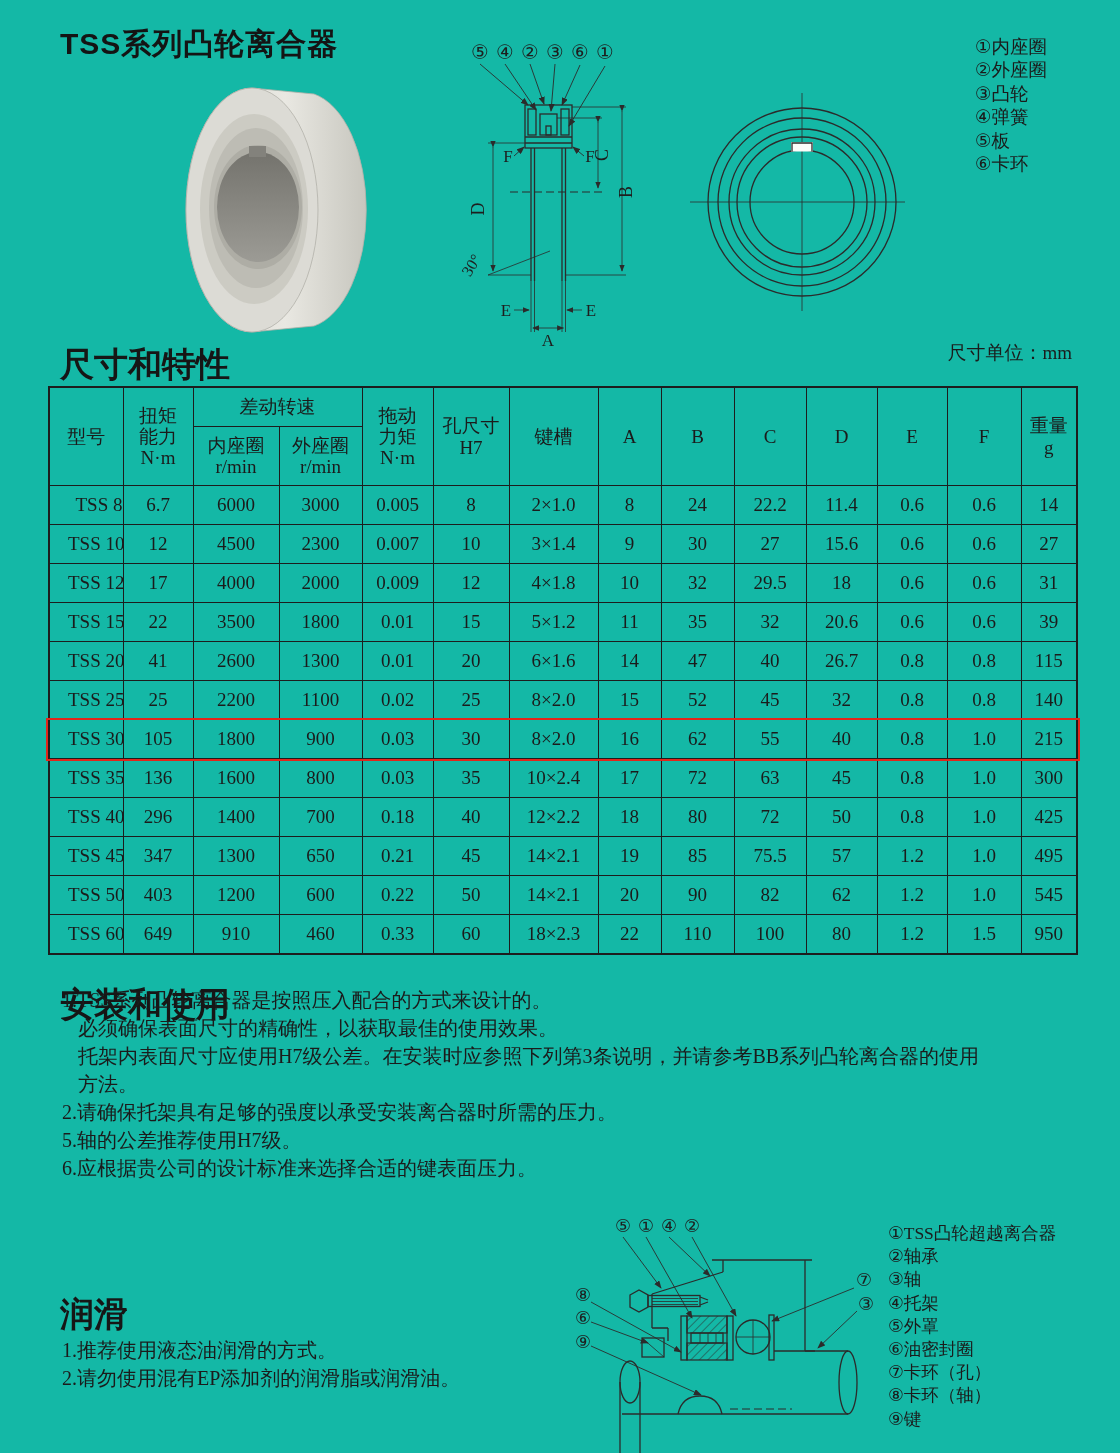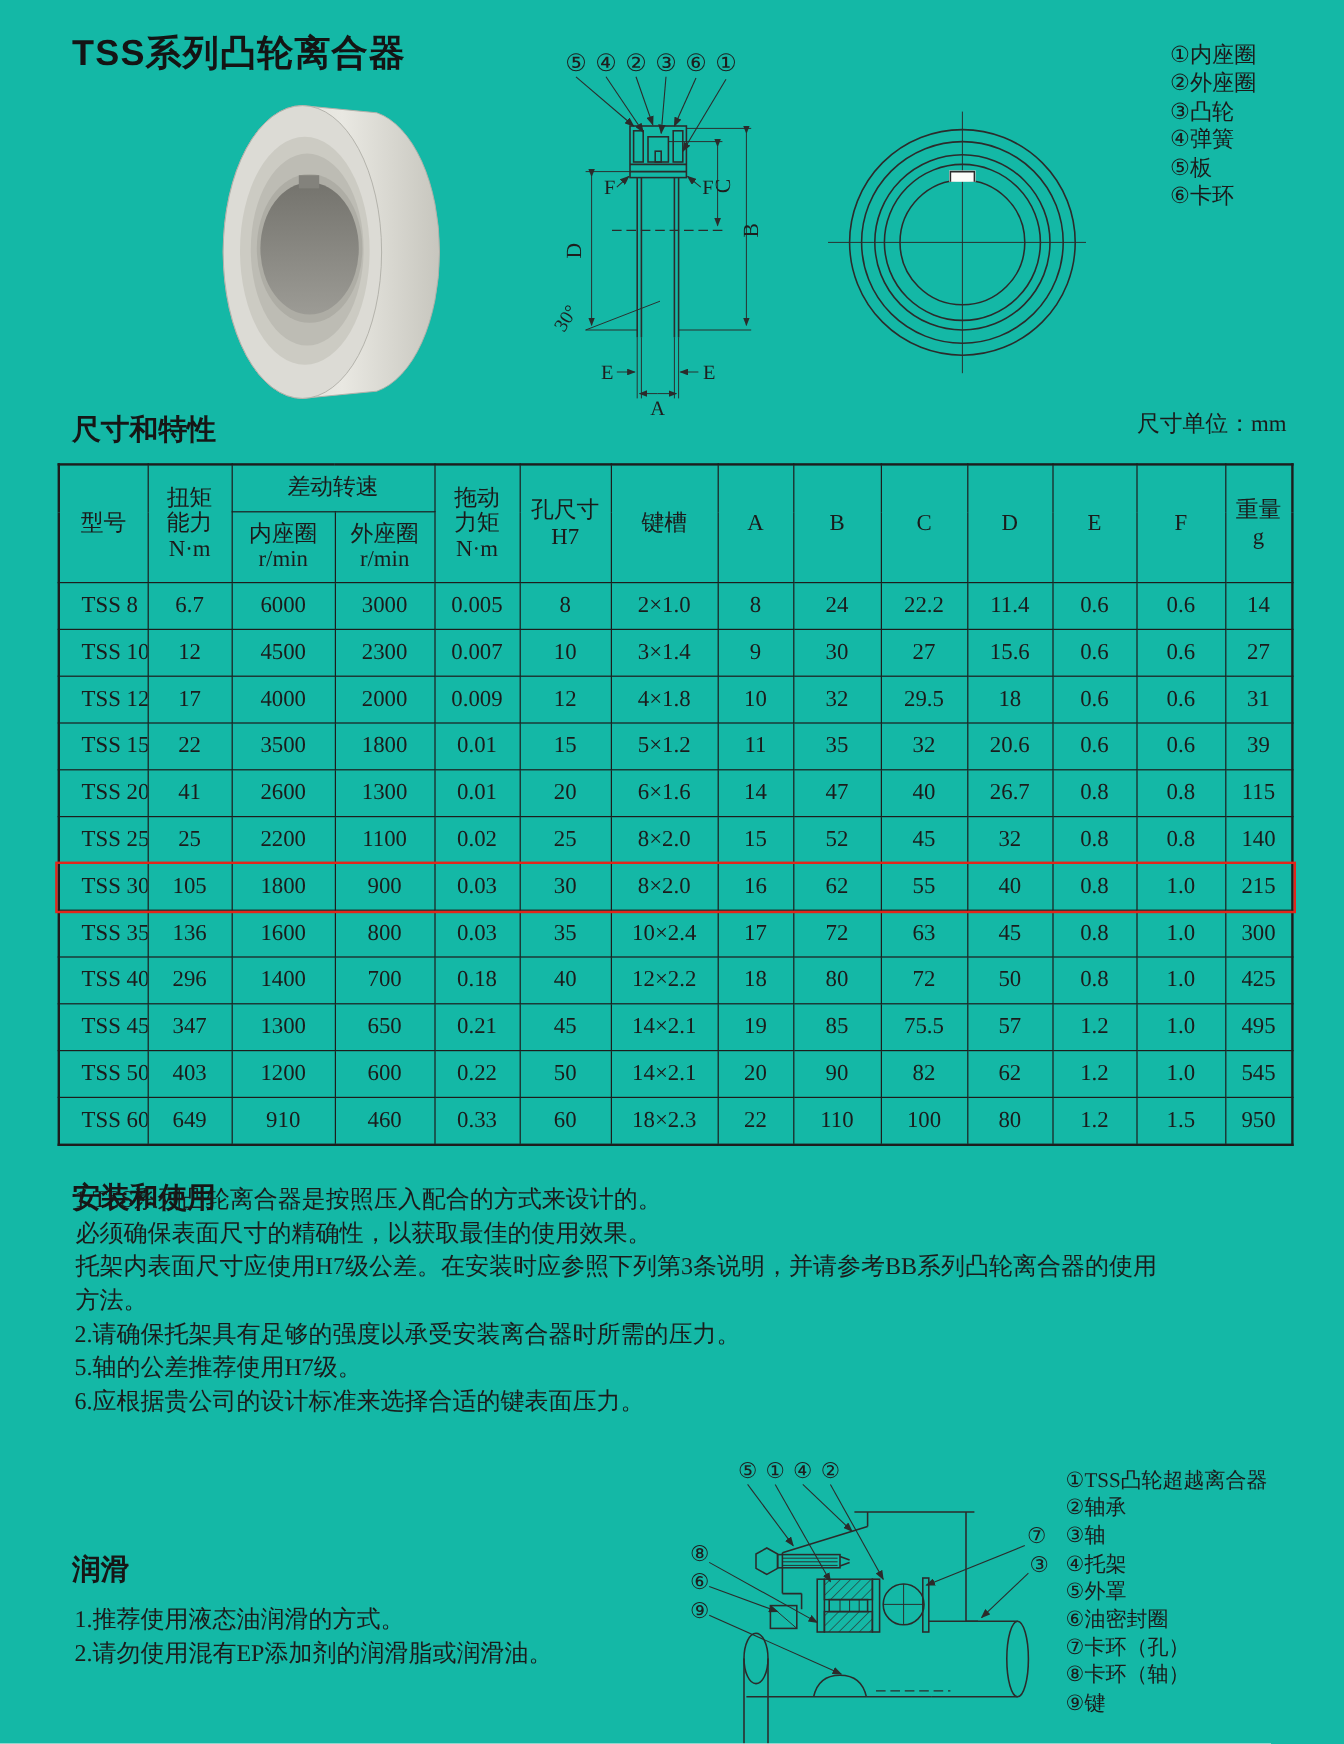--- a/index.html
+++ b/index.html
@@ -8,53 +8,53 @@
     background:#14b8a6; color:#1b1b1b; overflow:hidden;
     font-family:"Liberation Serif","DejaVu Serif","DejaVu Sans",serif;
   }
   .abs { position:absolute; }
   .doc-title {
     left:60px; top:24px; font-size:30px; font-weight:bold; letter-spacing:1px;
     font-family:"Liberation Sans","DejaVu Sans",sans-serif; color:#141414;
   }
   .sec-heading {
     font-family:"Liberation Sans","DejaVu Sans",sans-serif;
-    font-weight:bold; font-size:24px; color:#161616;text-align:right;
+    font-weight:bold; font-size:34px; color:#161616;text-align:right;
   }
   #heading-dims   { left:60px;  top:342px; }
   #heading-install{ left:60px;  top:982px; }
   #heading-lube   { left:60px;  top:1292px; }
   #unit-note { right:48px; top:340px; font-size:19px; }
 
   
   .legend-top    { left:936px; top:36px;   font-size:18.5px; line-height:23.4px;margin-left:39px; }
   .legend-bottom { left:888px; top:1222px; font-size:17.5px; line-height:23.2px; }
   .legend-line { white-space:nowrap; }
 
   
   .note-lines { left:62px; top:986px; font-size:20px; line-height:28px; }
   .lube-lines { left:62px; top:1336px; font-size:20px; line-height:28px; }
   .note-line { white-space:nowrap; }
-  .note-line.indent { margin-left:1px; }
+  .note-line.indent { margin-left:16px; }
 
   
   #spec-table {
     position:absolute; left:48px; top:386px; width:1028px;
     border-collapse:collapse; table-layout:fixed;
     border:2.5px solid #1d1d1d; font-size:19px;
   }
   #spec-table th, #spec-table td {
     border:1.5px solid #1d1d1d; text-align:center; vertical-align:middle;
     font-weight:normal; padding:0; line-height:1.12; white-space:pre-line;
     overflow:hidden;
   }
   #spec-table thead tr.hr1 th { height:38px; }
   #spec-table thead tr.hr2 th { height:58px;margin-top:28px; }
   #spec-table tbody td { height:38px; white-space:nowrap; }
-  #spec-table td.model { text-align:left; padding-left:18px; }
+  #spec-table td.model { text-align:right; padding-left:18px; }
 
   .red-box { position:absolute; border:2px solid #e2261b; pointer-events:none; z-index:5; }
 
   svg { position:absolute; overflow:visible; }
   svg text {
     font-family:"Liberation Serif","DejaVu Sans",serif;
     fill:#1e1e1e;
   }
   .draw { stroke:#2b2b2b; stroke-width:1.3; fill:none; }
   .thin { stroke:#2b2b2b; stroke-width:0.8; fill:none; }

